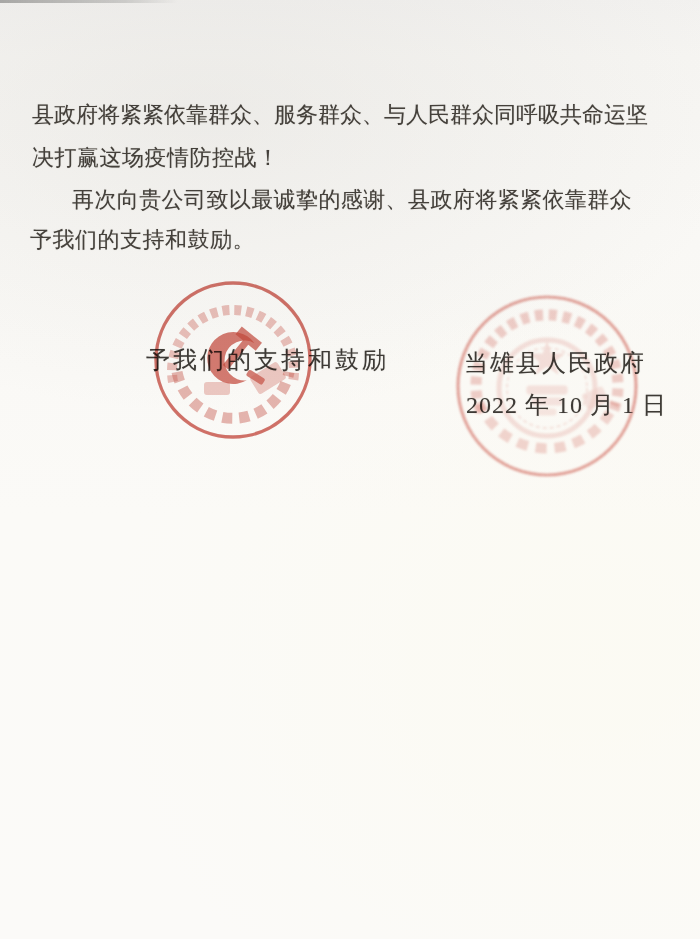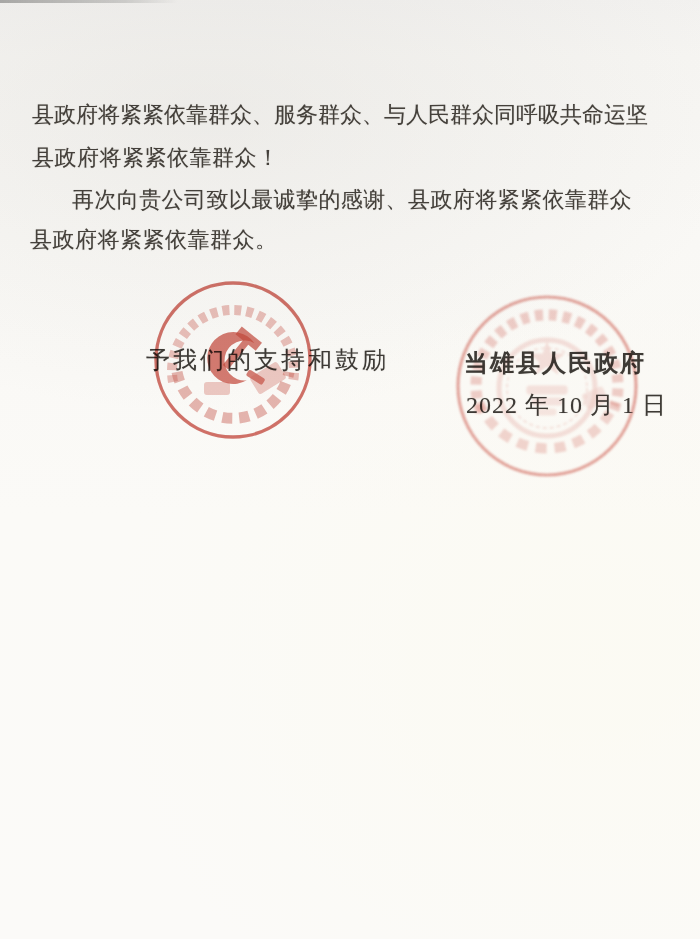--- a/index.html
+++ b/index.html
@@ -85,25 +85,25 @@
       <polygon points="97,52 101,64 114,64 104,72 108,84 97,76 86,84 90,72 80,64 93,64" opacity="0.6"></polygon>
       <rect x="77" y="96" width="40" height="8" rx="2" opacity="0.55"></rect>
       <rect x="82" y="108" width="30" height="7" rx="2" opacity="0.5"></rect>
       <rect x="88" y="119" width="18" height="6" rx="2" opacity="0.45"></rect>
       <rect x="134" y="100" width="22" height="16" rx="3" transform="rotate(-24 145 108)" opacity="0.5"></rect>
     </g>
   </svg>
 
   <div class="txt body-line" style="left:32px; top:101px; letter-spacing:0px;">县政府将紧紧依靠群众、服务群众、与人民群众同呼吸共命运坚</div>
 
-  <div class="txt body-line" style="left:32px; top:144px; letter-spacing:0.5px;">县政府将紧紧依靠群众！</div>
+  <div class="txt body-line" style="left:32px; top:144px; letter-spacing:0.5px;">决打赢这场疫情防控战！</div>
 
   <div class="txt body-line" style="left:72px; top:186px; letter-spacing:0.4px;">再次向贵公司致以最诚挚的感谢、县政府将紧紧依靠群众</div>
 
-  <div class="txt body-line" style="left:30px; top:226px; letter-spacing:0.5px;">县政府将紧紧依靠群众。</div>
+  <div class="txt body-line" style="left:30px; top:226px; letter-spacing:0.5px;">予我们的支持和鼓励。</div>
 
   <div class="txt sig-line" style="left:146px; top:346px; letter-spacing:3px;">予我们的支持和鼓励</div>
 
-  <div class="txt sig-line" style="left:464px; top:349px; letter-spacing:2px;font-weight:bold;">当雄县人民政府</div>
+  <div class="txt sig-line" style="left:464px; top:349px; letter-spacing:2px;">当雄县人民政府</div>
 
   <div class="txt sig-line" style="left:466px; top:391px; letter-spacing:1px;text-align:right;">2022 年 10 月 1 日</div>
 
 </div>
 
 </body></html>

